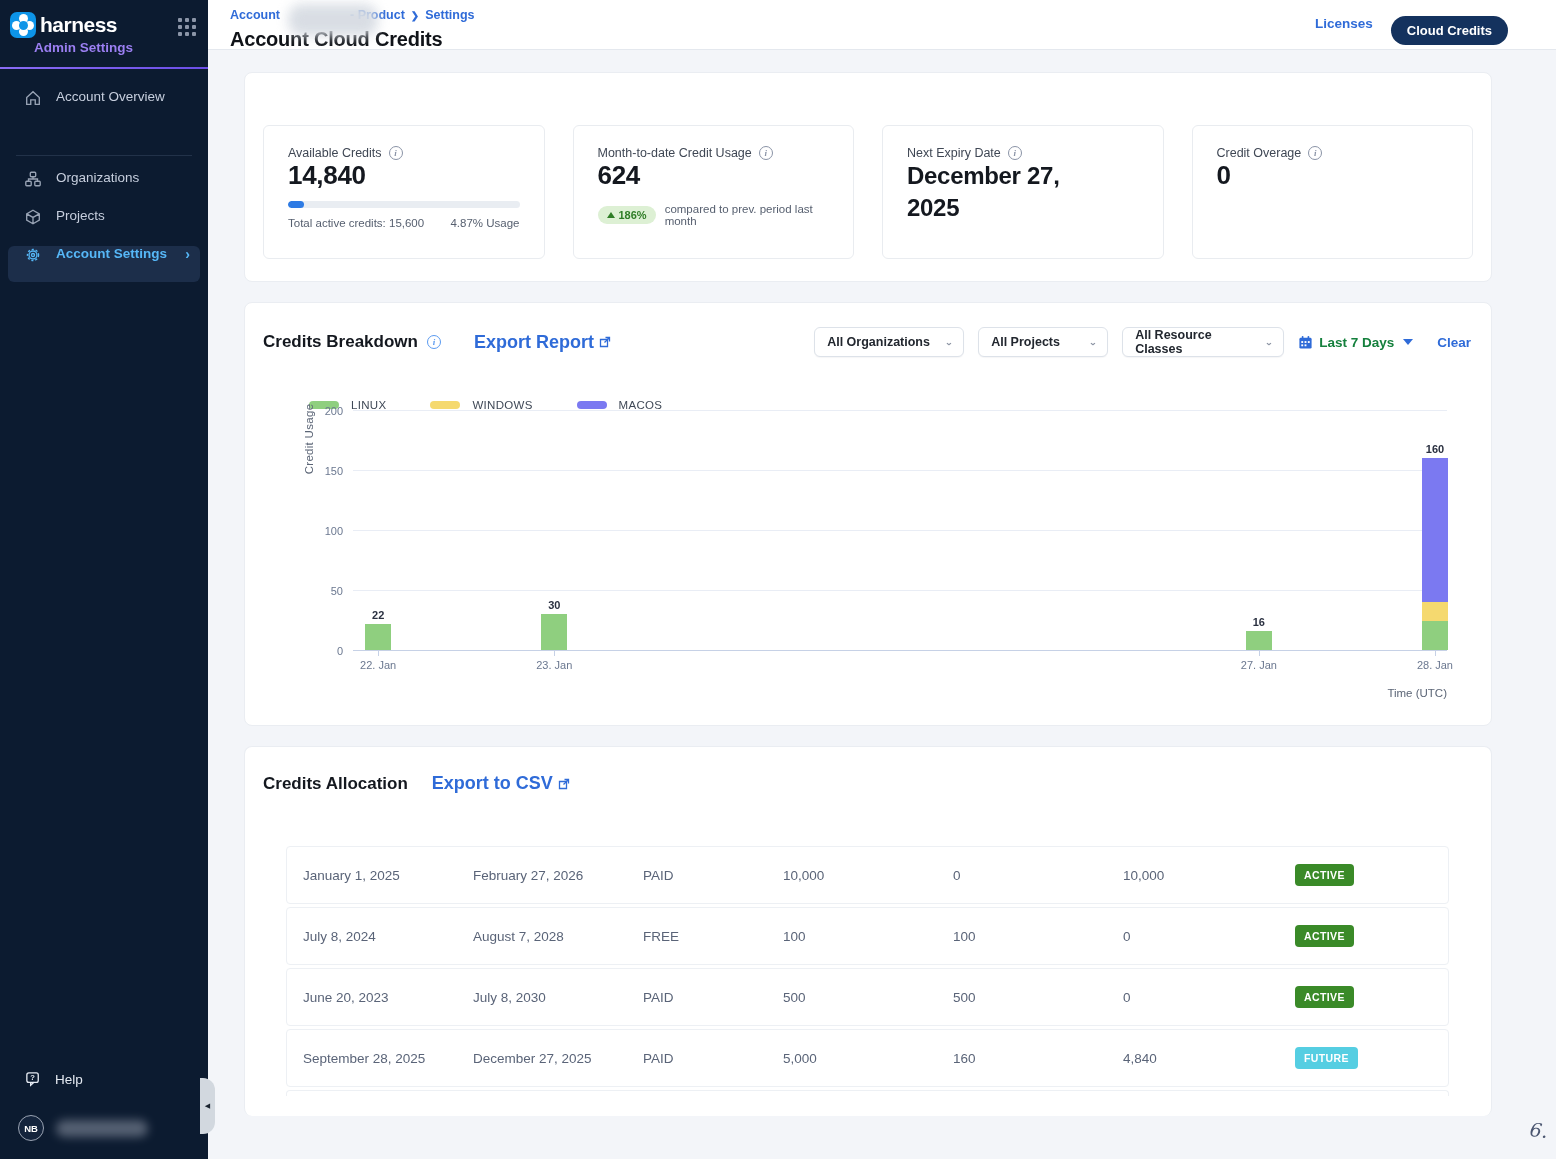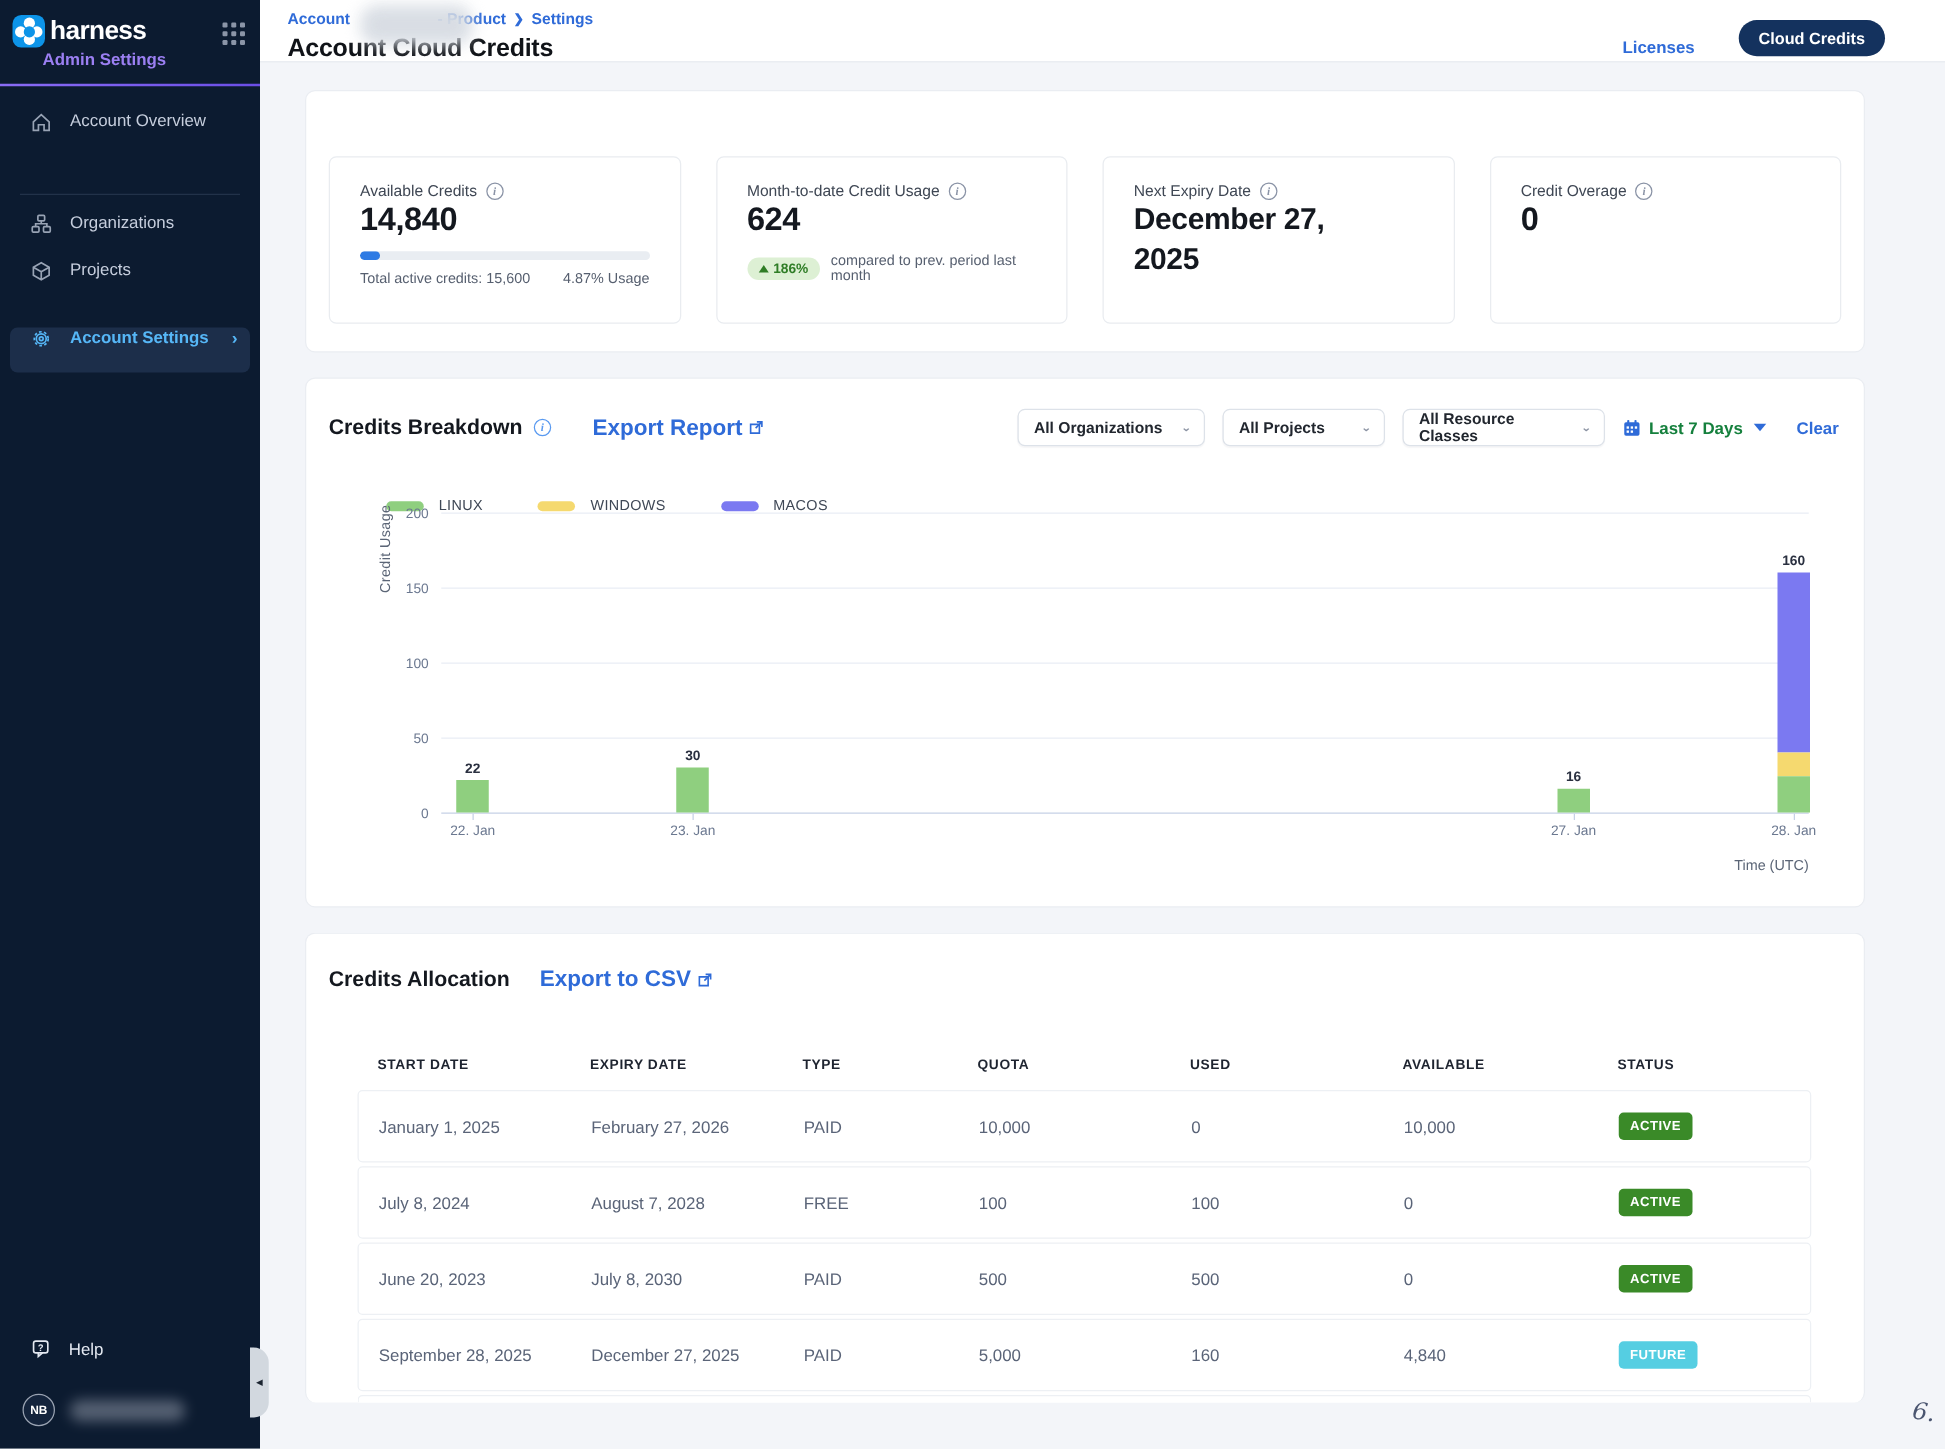--- a/index.html
+++ b/index.html
@@ -17,41 +17,41 @@
   .logo-mark i:nth-child(4){ left:15px; top:8.5px; }
   .logo-mark i:nth-child(5){ left:8.5px; top:8.5px; background:#0d94e8; z-index:2;}
   .brand-text { color:#fff; font-size:21px; font-weight:700; letter-spacing:-0.5px; margin-left:4px; line-height:26px; }
   .grid-icon { margin-left:auto; margin-top:6px; display:grid; grid-template-columns:repeat(3,4px); grid-gap:3px; }
   .grid-icon i { width:4px; height:4px; background:#8b95a7; border-radius:1px; }
   .subtitle { color:#9b7ff2; font-size:13.5px; font-weight:700; margin:2px 0 12px 34px; }
   .purple-line { height:2px; background:linear-gradient(90deg,#8a6cf5,#6b4ee6); }
   .nav { padding:20px 0 0 0; }
   .nav-item { display:flex; align-items:flex-start; height:38px; padding:0 14px 0 24px; font-size:13.5px; color:#c6cedd; cursor:pointer; }
   .nav-item svg { width:18px; height:18px; margin-right:14px; stroke:#98a3b4; fill:none; stroke-width:1.5; flex:0 0 auto; }
-  .nav-item.active { background:#1c2e4a; border-radius:6px; margin:16px 8px; padding:0 10px 0 16px; color:#56b7f7; font-weight:700; height:36px; }
+  .nav-item.active { background:#1c2e4a; border-radius:6px; margin:0 8px; padding:0 10px 0 16px; color:#56b7f7; font-weight:700; height:36px; }
   .nav-item.active svg { stroke:#56b7f7; }
   .nav-item .chev { margin-left:auto; color:#56b7f7; font-size:14px; font-weight:700; }
   .side-div { height:1px; background:#223249; margin:16px 16px; }
   .side-div.short { margin:28px 16px 14px 16px; }
   .sidebar-bottom { position:absolute; left:0; right:0; bottom:0; padding:0 0 10px 0; }
   .help-row { display:flex; align-items:center; padding:8px 24px; font-size:13.5px; color:#e4e9f1; cursor:pointer; }
   .help-row svg { width:19px; height:19px; margin-right:12px; }
   .avatar-row { display:flex; align-items:center; padding:18px 24px 8px 18px; }
   .avatar { width:26px; height:26px; border-radius:50%; border:1.5px solid #9aa3b2; color:#fff; font-size:9.5px; font-weight:700; display:flex; align-items:center; justify-content:center; background:#14243c; }
   .name-blur { width:92px; height:17px; background:#6e7889; border-radius:9px; filter:blur(5px); opacity:.75; margin-left:12px; }
   .collapse-handle { position:absolute; left:200px; top:1078px; width:15px; height:56px; background:#d2d8df; border-radius:0 12px 12px 0; z-index:6; display:flex; align-items:center; justify-content:center; color:#1b2430; font-size:7px; cursor:pointer; }
 
   
   .main { position:absolute; left:208px; top:0; right:0; bottom:0; background:#f3f5f9; }
   .topbar { background:#fff; height:50px; border-bottom:1px solid #e4e8ee; position:relative; padding:8px 0 0 22px; }
   .breadcrumb { font-size:12.5px; color:#2f6bd8; font-weight:700; display:flex; align-items:center; gap:6px; }
   .breadcrumb .sep { color:#2f6bd8; font-size:10px; }
   .page-title { font-size:20px; font-weight:700; color:#101318; margin-top:6px; letter-spacing:-0.2px; }
   .breadcrumb-blur { position:absolute; left:80px; top:4px; width:90px; height:32px; background:#d7dce3; border-radius:14px; filter:blur(6px); opacity:.95; z-index:3; }
-  .topbar-right { position:absolute; right:48px; top:16px; display:flex; align-items:flex-end; gap:35px; }
+  .topbar-right { position:absolute; right:48px; top:16px; display:flex; align-items:flex-start; gap:18px; }
   .link-blue { color:#2f6bd8; font-size:13.5px; font-weight:700; cursor:pointer; text-decoration:none; }
   .pill-dark { background:#14325e; color:#fff; font-size:13px; font-weight:700; padding:7px 16px; border-radius:16px; cursor:pointer; border:none; }
 
   .content { padding:22px 64px 0 36px; }
   .section-card { background:#fff; border:1px solid #eaedf2; border-radius:8px; margin-bottom:20px; }
 
   
   .sec1 { padding:22px 18px 22px 18px; }
   .sec-title { font-size:17px; font-weight:700; color:#14181f; }
   .metric-grid { display:grid; grid-template-columns:repeat(4,1fr); gap:28px; margin-top:30px; }
@@ -367,29 +367,20 @@
         <span class="sec-title">Credits Allocation</span>
         <span class="export-link">
           <span>Export to CSV</span>
           <svg viewBox="0 0 12 12">
               <path d="M1.5 3.5 H8.5 V10.5 H1.5 Z" fill="none" stroke="#2f6bd8" stroke-width="1.3"></path>
               <path d="M6.5 1.5 H10.5 V5.5 M10.5 1.5 L5.5 6.5" fill="none" stroke="#2f6bd8" stroke-width="1.3"></path>
             </svg>
         </span>
       </div>
       <div class="table-area">
-        <div class="t-grid t-head" id="table-head">
-            <div class="th">START DATE</div>
-            <div class="th">EXPIRY DATE</div>
-            <div class="th">TYPE</div>
-            <div class="th">QUOTA</div>
-            <div class="th">USED</div>
-            <div class="th">AVAILABLE</div>
-            <div class="th">STATUS</div>
-          </div>
         <div id="table-body">
             <div class="t-grid t-row">
               <div class="t-cell">January 1, 2025</div>
               <div class="t-cell">February 27, 2026</div>
               <div class="t-cell">PAID</div>
               <div class="t-cell">10,000</div>
               <div class="t-cell">0</div>
               <div class="t-cell">10,000</div>
               <div><span class="badge" style="background: rgb(58, 138, 40);">ACTIVE</span></div>
             </div>

